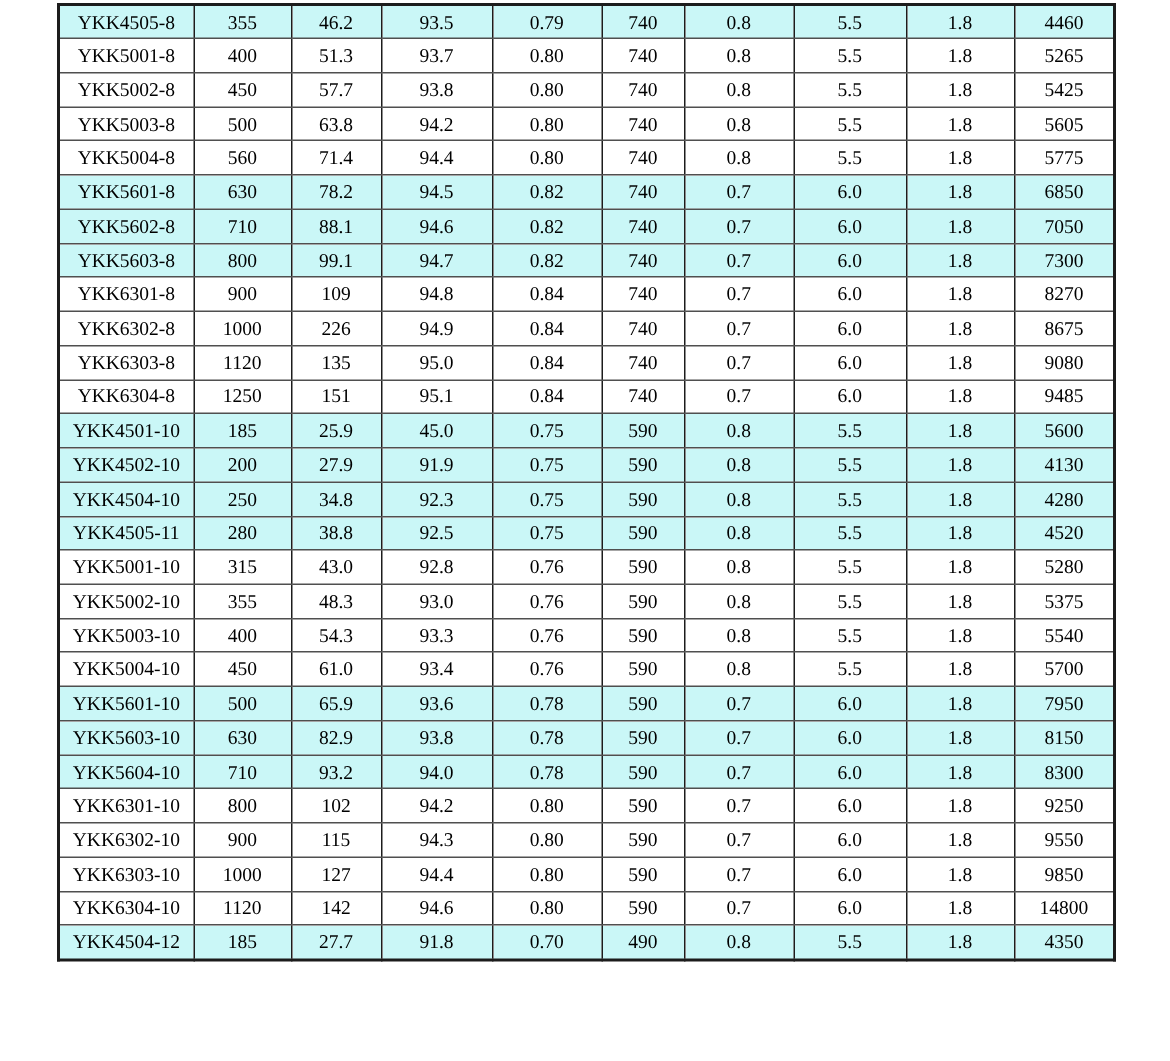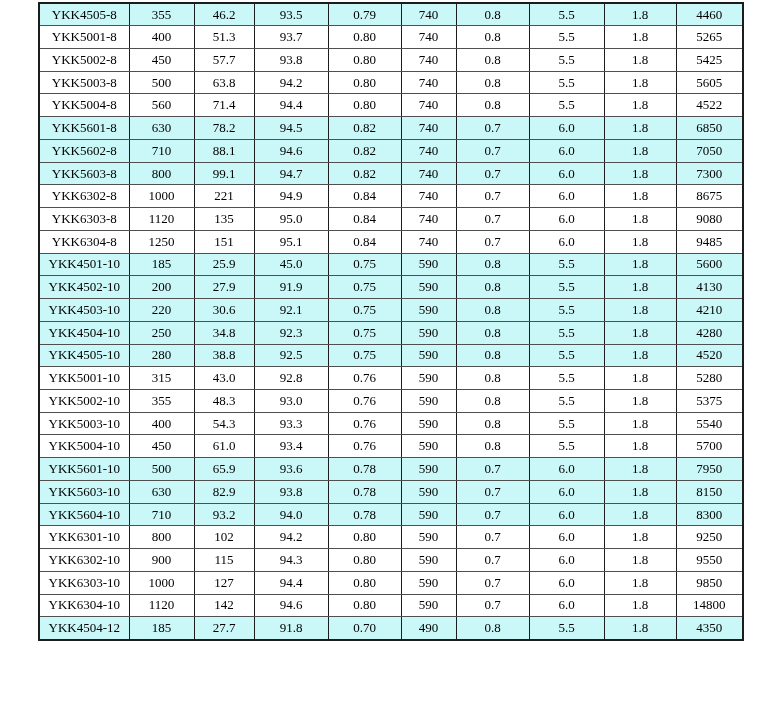--- a/index.html
+++ b/index.html
@@ -124,21 +124,21 @@
         <tr>
     <td>YKK5004-8</td>
     <td>560</td>
     <td>71.4</td>
     <td>94.4</td>
     <td>0.80</td>
     <td>740</td>
     <td>0.8</td>
     <td>5.5</td>
     <td>1.8</td>
-    <td>4522</td>
+    <td>5775</td>
   </tr>
         <tr class="hl">
     <td>YKK5601-8</td>
     <td>630</td>
     <td>78.2</td>
     <td>94.5</td>
     <td>0.82</td>
     <td>740</td>
     <td>0.7</td>
     <td>6.0</td>
@@ -163,23 +163,35 @@
     <td>99.1</td>
     <td>94.7</td>
     <td>0.82</td>
     <td>740</td>
     <td>0.7</td>
     <td>6.0</td>
     <td>1.8</td>
     <td>7300</td>
   </tr>
         <tr>
+    <td>YKK6301-8</td>
+    <td>900</td>
+    <td>109</td>
+    <td>94.8</td>
+    <td>0.84</td>
+    <td>740</td>
+    <td>0.7</td>
+    <td>6.0</td>
+    <td>1.8</td>
+    <td>8270</td>
+  </tr>
+        <tr>
     <td>YKK6302-8</td>
     <td>1000</td>
-    <td>221</td>
+    <td>226</td>
     <td>94.9</td>
     <td>0.84</td>
     <td>740</td>
     <td>0.7</td>
     <td>6.0</td>
     <td>1.8</td>
     <td>8675</td>
   </tr>
         <tr>
     <td>YKK6303-8</td>
@@ -223,45 +235,33 @@
     <td>27.9</td>
     <td>91.9</td>
     <td>0.75</td>
     <td>590</td>
     <td>0.8</td>
     <td>5.5</td>
     <td>1.8</td>
     <td>4130</td>
   </tr>
         <tr class="hl">
-    <td>YKK4503-10</td>
-    <td>220</td>
-    <td>30.6</td>
-    <td>92.1</td>
-    <td>0.75</td>
-    <td>590</td>
-    <td>0.8</td>
-    <td>5.5</td>
-    <td>1.8</td>
-    <td>4210</td>
-  </tr>
-        <tr class="hl">
     <td>YKK4504-10</td>
     <td>250</td>
     <td>34.8</td>
     <td>92.3</td>
     <td>0.75</td>
     <td>590</td>
     <td>0.8</td>
     <td>5.5</td>
     <td>1.8</td>
     <td>4280</td>
   </tr>
         <tr class="hl">
-    <td>YKK4505-10</td>
+    <td>YKK4505-11</td>
     <td>280</td>
     <td>38.8</td>
     <td>92.5</td>
     <td>0.75</td>
     <td>590</td>
     <td>0.8</td>
     <td>5.5</td>
     <td>1.8</td>
     <td>4520</td>
   </tr>

